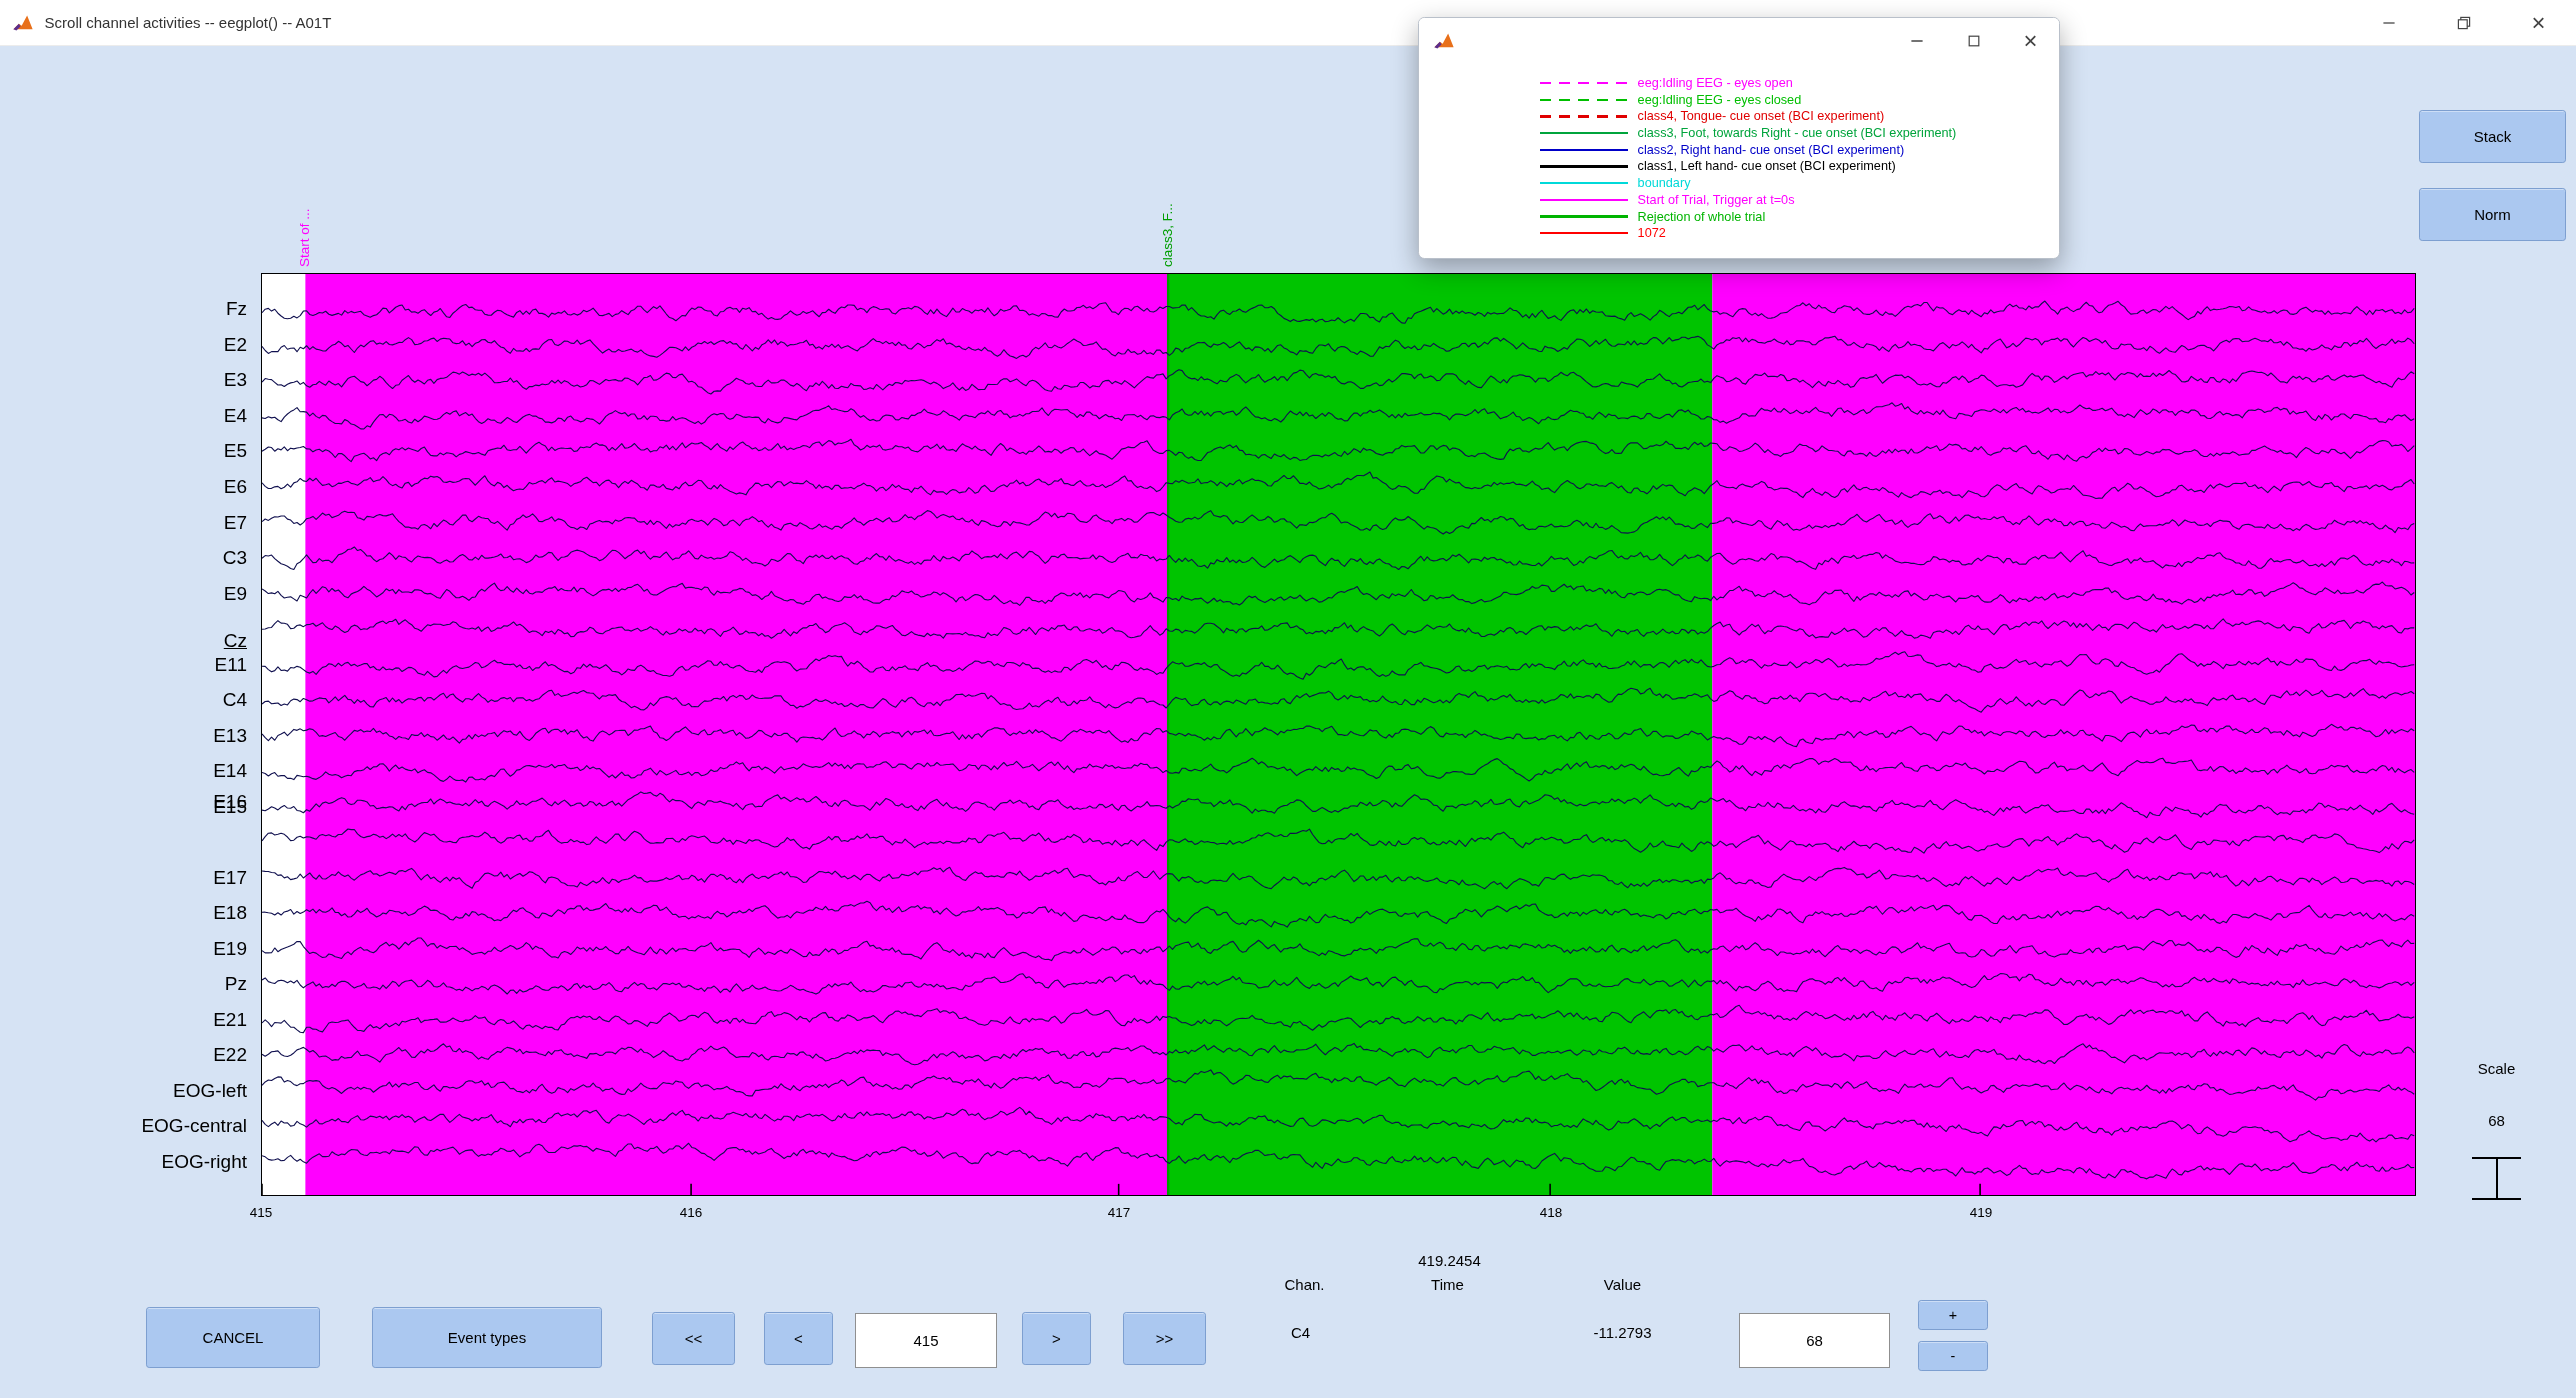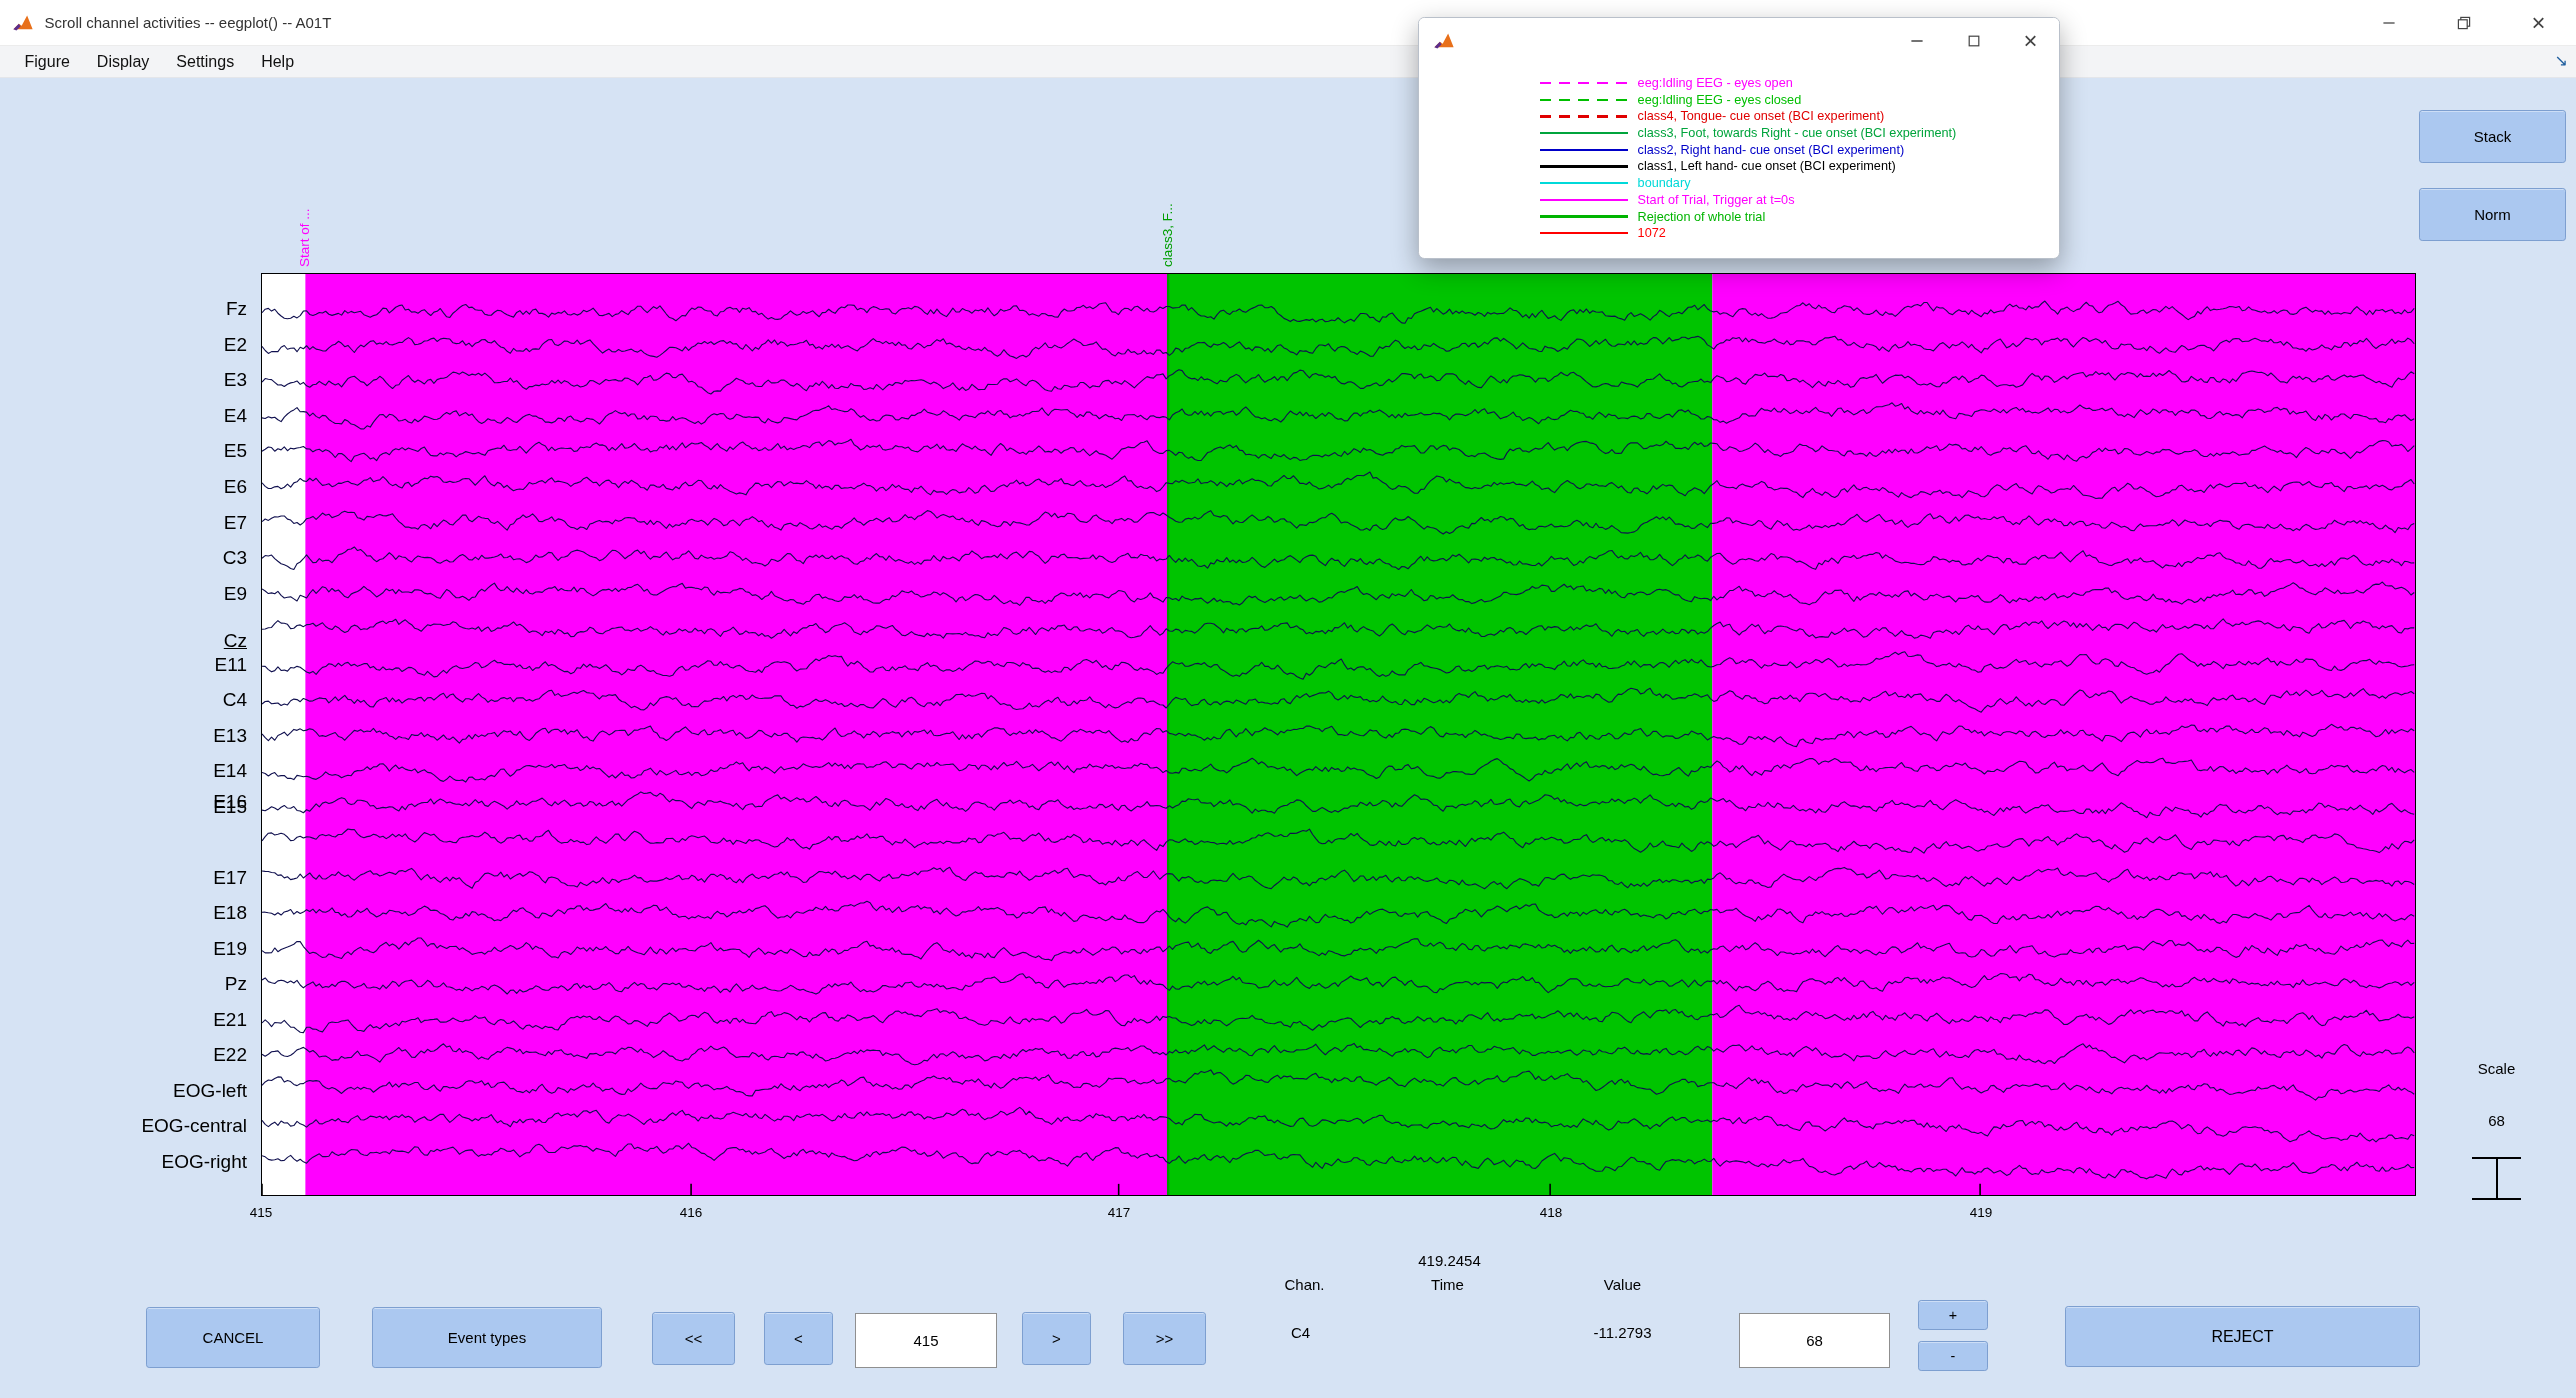--- a/index.html
+++ b/index.html
@@ -107,29 +107,20 @@
             <rect x="6" y="3" width="11" height="11"></rect>
             <rect x="3" y="6" width="11" height="11" fill="#fff"></rect>
           </svg>
       </div>
       <div class="win-btn">
           <span class="close-glyph">×</span>
         </div>
     </div>
   </div>
 
-  <div class="menubar">
-    <div id="menu-items">
-        <div class="menu-item">Figure</div>
-        <div class="menu-item">Display</div>
-        <div class="menu-item">Settings</div>
-        <div class="menu-item">Help</div>
-      </div>
-    <span class="dock-arrow">↘</span>
-  </div>
 
   <div id="plot-wrapper">
     <svg id="plot-svg" viewBox="0 0 2705 1158" preserveAspectRatio="none">
         <rect x="0.0" y="0" width="56.0" height="1158" fill="#ffffff"></rect>
         <rect x="56.0" y="0" width="1082.5" height="1158" fill="#ff00ff"></rect>
         <rect x="1138.5" y="0" width="683.6" height="1158" fill="#00c400"></rect>
         <rect x="1822.1" y="0" width="882.9" height="1158" fill="#ff00ff"></rect>
         <line x1="56.0" x2="56.0" y1="0" y2="1158" stroke="#ff00ff" stroke-width="3"></line>
         <line x1="1138.5" x2="1138.5" y1="0" y2="1158" stroke="#009e00" stroke-width="3"></line>
         <line x1="0.0" x2="0.0" y1="1144" y2="1158" stroke="#000" stroke-width="2"></line>
@@ -224,21 +215,20 @@
   <div class="static-label" id="chan-header">Chan.</div>
   <div class="static-label" id="time-header">Time</div>
   <div class="static-label" id="value-header">Value</div>
   <div class="static-label" id="chan-value">C4</div>
   <div class="static-label" id="time-value">419.2454</div>
   <div class="static-label" id="value-value">-11.2793</div>
 
   <input class="field" id="scale-field" value="68" style="">
   <button class="btn" id="plus-btn">+</button>
   <button class="btn" id="minus-btn">-</button>
-  <button class="btn" id="reject-btn">REJECT</button>
 
   <div id="legend-window">
     <div class="legend-titlebar">
       <span class="app-icon">
         <svg viewBox="0 0 16 16">
             <polygon points="1,12.5 5,8.5 7,10 11,2.5 15,12.5" fill="#e8701a"></polygon>
             <polygon points="1,12.5 5,8.5 6.2,10.6 3.2,13.4" fill="#5b2d8e"></polygon>
           </svg>
       </span>
       <div class="win-controls">

